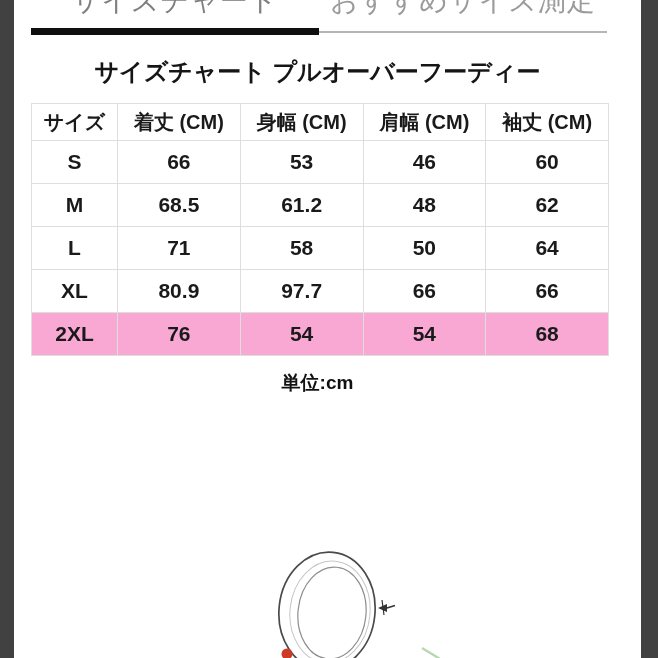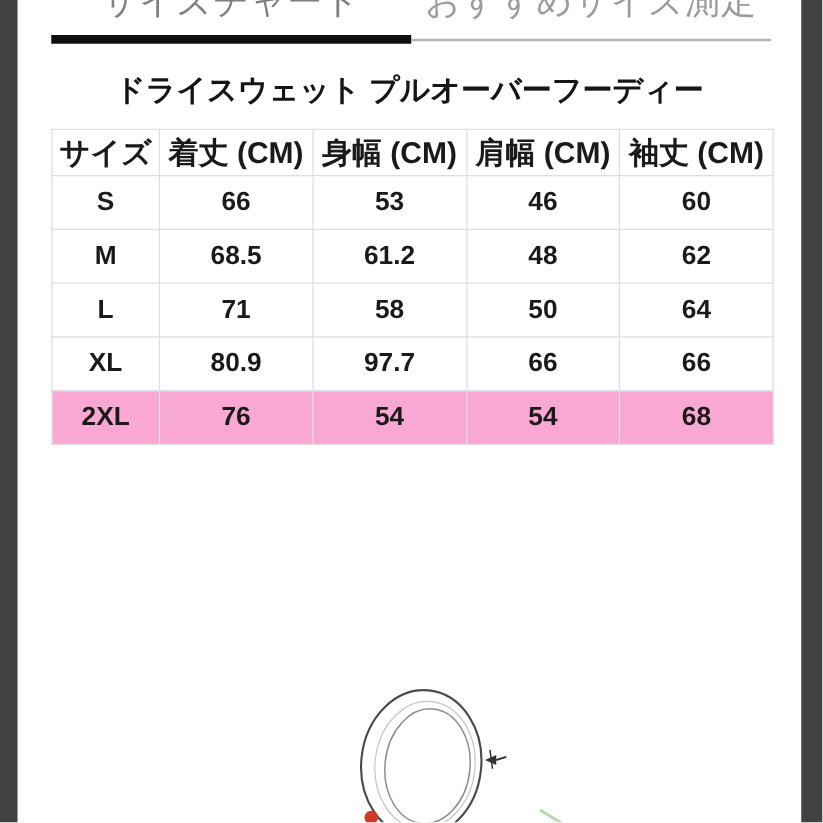--- a/index.html
+++ b/index.html
@@ -17,21 +17,21 @@
     top: 0;
     height: 658px;
     background: #414141;
     z-index: 5;
   }
   .side-frame.left  { left: 0;  width: 14px; }
   .side-frame.right { right: 0; width: 17px; }
 
   .content {
     position: absolute;
-    left: 14px;
+    left: 4px;
     top: 0;
     width: 553px;
     height: 658px;
     background: #ffffff;
   }
 
   
   .tabbar {
     position: absolute;
     left: 0;
@@ -95,21 +95,21 @@
   table.size-table td {
     border: 1px solid #dedede;
     text-align: center;
     vertical-align: middle;
     color: #1a1a1a;
     padding: 0;
   }
   table.size-table thead tr { height: 37px; }
   table.size-table tbody tr { height: 43px; }
   table.size-table th {
-    font-size: 24px;
+    font-size: 20px;
     font-weight: bold;
   }
   td.size-cell { font-size: 21px; font-weight: bold; }
   td.value-cell { font-size: 21px; font-weight: bold; }
   tr.highlight { background: #f9a8d4; }
   col.c-size { width: 86px; }
   col.c-val  { width: 122.75px; }
 
   
   .unit-label {
@@ -141,21 +141,21 @@
 
 <div class="content">
 
   <div class="tabbar">
     <div class="tab active">サイズチャート</div>
     <div class="tab inactive">おすすめサイズ測定</div>
     <div class="tab-indicator-active"></div>
     <div class="tab-indicator-inactive"></div>
   </div>
 
-  <div class="product-title">ドライスウェット プルオーバーフーディー</div>
+  <div class="product-title">サイズチャート プルオーバーフーディー</div>
 
   <table class="size-table">
     <colgroup>
       <col class="c-size">
         <col class="c-val">
         <col class="c-val">
         <col class="c-val">
         <col class="c-val">
     </colgroup>
     <thead>
@@ -199,20 +199,21 @@
       <tr class="highlight">
         <td class="size-cell">2XL</td>
         <td class="value-cell">76</td>
         <td class="value-cell">54</td>
         <td class="value-cell">54</td>
         <td class="value-cell">68</td>
       </tr>
     </tbody>
   </table>
 
+  <div class="unit-label">単位:cm</div>
 
   <div class="diagram-wrap">
     <svg width="200" height="140" viewBox="0 0 200 140" xmlns="http://www.w3.org/2000/svg">
 
       <g transform="rotate(6 87 76)">
         <ellipse cx="87" cy="76" rx="48" ry="59" fill="#ffffff" stroke="#4a4a4a" stroke-width="1.7"></ellipse>
       </g>
 
       <ellipse cx="90" cy="77" rx="40" ry="51" fill="none" stroke="#c6c6c6" stroke-width="1" transform="rotate(6 90 77)"></ellipse>
 

